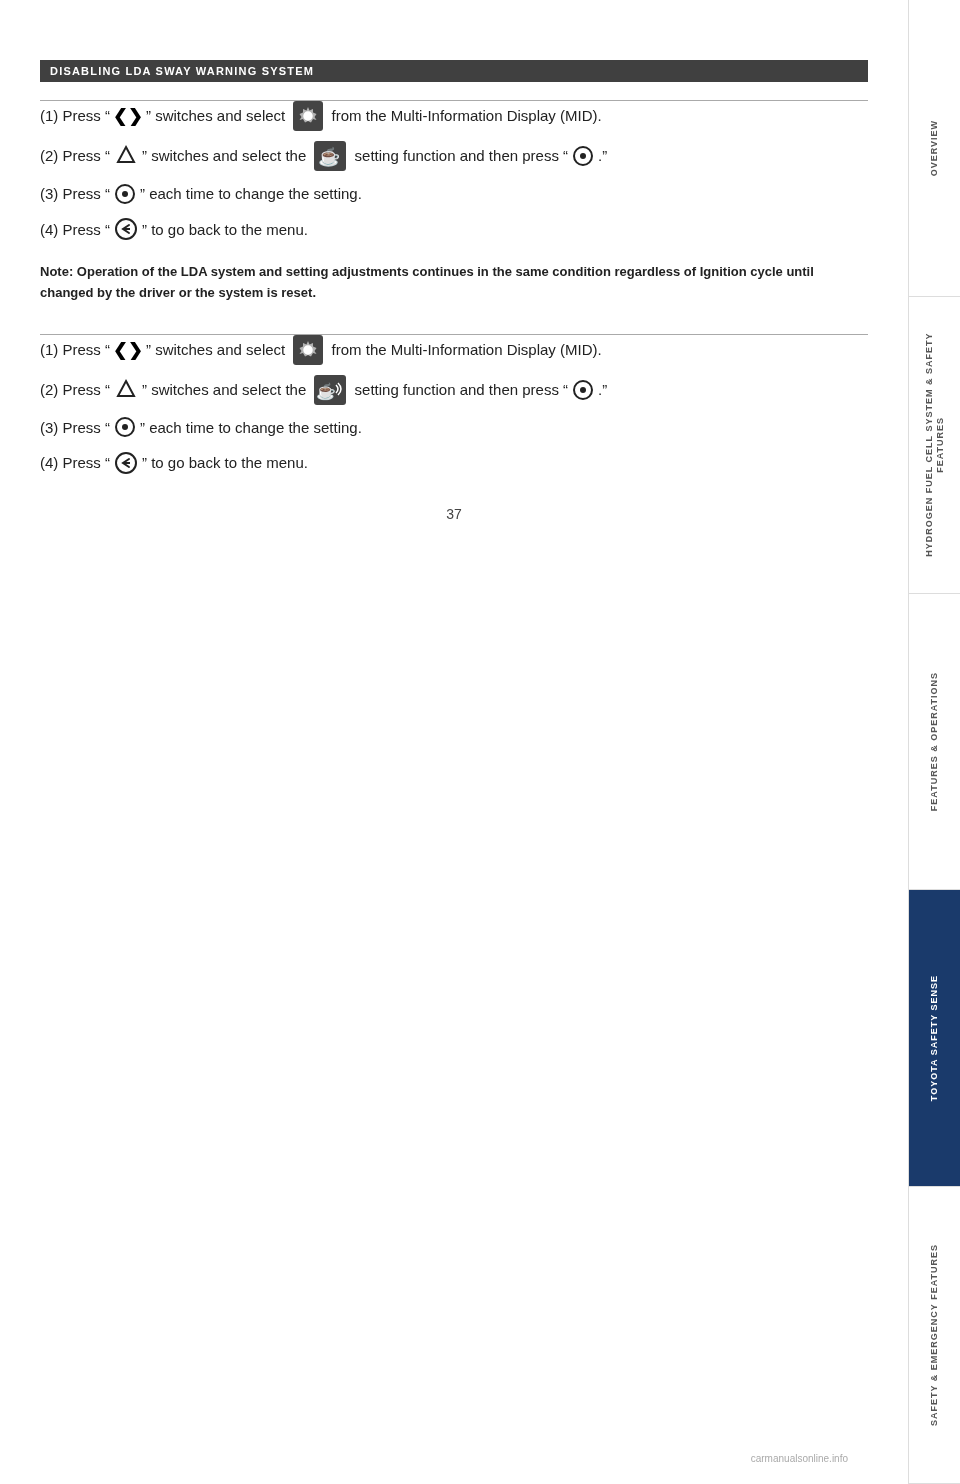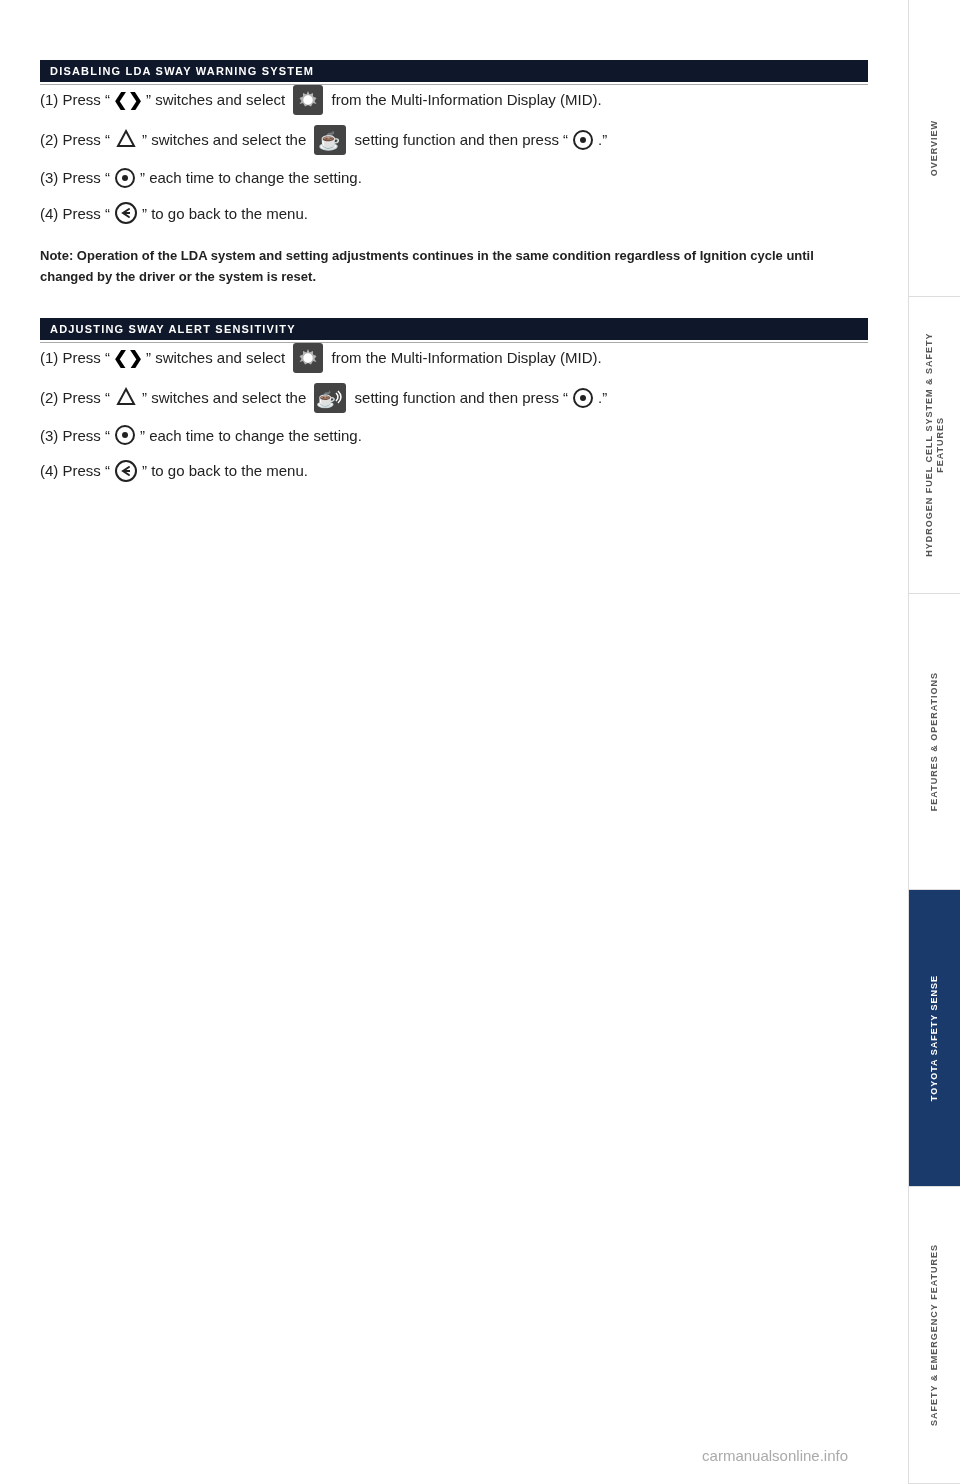--- a/index.html
+++ b/index.html
@@ -14,27 +14,27 @@
       flex-direction: row;
     }
 
     .main-content {
       flex: 1;
       padding: 60px 40px 40px 40px;
       position: relative;
     }
 
     .section-header {
-      background: #0f172a;
+      background: #404040;
       color: #fff;
       font-size: 11px;
       font-weight: bold;
       letter-spacing: 1.2px;
       padding: 5px 10px;
-      margin-bottom: 2px;
+      margin-bottom: 18px;
       display: inline-block;
       width: 100%;
     }
 
     .section-block {
       margin-bottom: 30px;
     }
 
     .instruction-line {
       margin-bottom: 10px;
@@ -129,21 +129,21 @@
       text-align: center;
       margin-top: 30px;
       font-size: 14px;
       color: #444;
     }
 
     .watermark {
       position: absolute;
       bottom: 20px;
       right: 60px;
-      font-size: 15px;
+      font-size: 10px;
       color: #aaa;
     }
 
     hr.section-line {
       border: none;
       border-top: 1px solid #aaa;
       margin-bottom: 0;
     }
   </style>
 </head>
@@ -229,23 +229,20 @@
       <span>” to go back to the menu.</span>
     </div>
 
     
     <div class="note-block">
       <span>Note: Operation of the LDA system and setting adjustments continues in the same condition regardless of Ignition cycle until changed by the driver or the system is reset.</span>
     </div>
   </div>
 
   <div class="section-block">
-    <div class="section-header">
-      <span>ADJUSTING SWAY ALERT SENSITIVITY</span>
-    </div>
     <hr class="section-line">
 
     
     <div class="instruction-line">
       <span>(1)&nbsp;</span>
       <span>Press “</span>
       <span class="icon-inline">
         <svg width="28" height="20" viewBox="0 0 28 20">
           <text x="14" y="16" text-anchor="middle" font-size="18" font-weight="bold" font-family="Arial">❮❯</text>
         </svg>
@@ -310,20 +307,23 @@
         <svg width="24" height="24" viewBox="0 0 24 24">
           <circle cx="12" cy="12" r="10" fill="none" stroke="#222" stroke-width="2"></circle>
           <path d="M15 8 L9 12 L15 16" fill="none" stroke="#222" stroke-width="2" stroke-linecap="round"></path>
           <line x1="9" y1="12" x2="16" y2="12" stroke="#222" stroke-width="2"></line>
         </svg>
       </span>
       <span>” to go back to the menu.</span>
     </div>
   </div>
 
+  <div class="page-number">
+    <span>37</span>
+  </div>
 
   <div class="watermark">
     <span>carmanualsonline.info</span>
   </div>
 </div>
 
 <div class="sidebar">
   <div class="sidebar-section">
     <span class="sidebar-label">OVERVIEW</span>
   </div>

